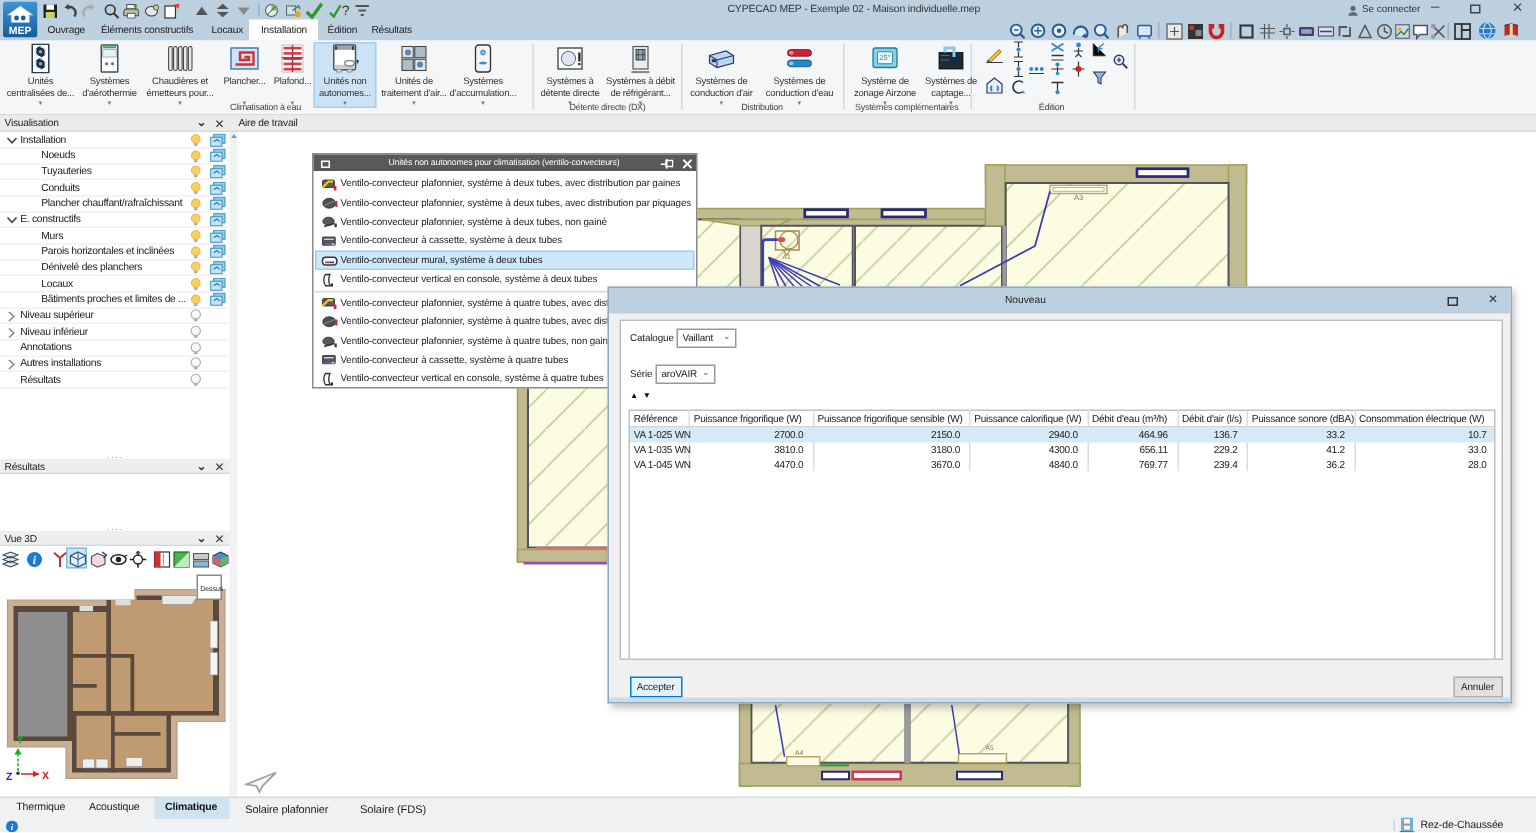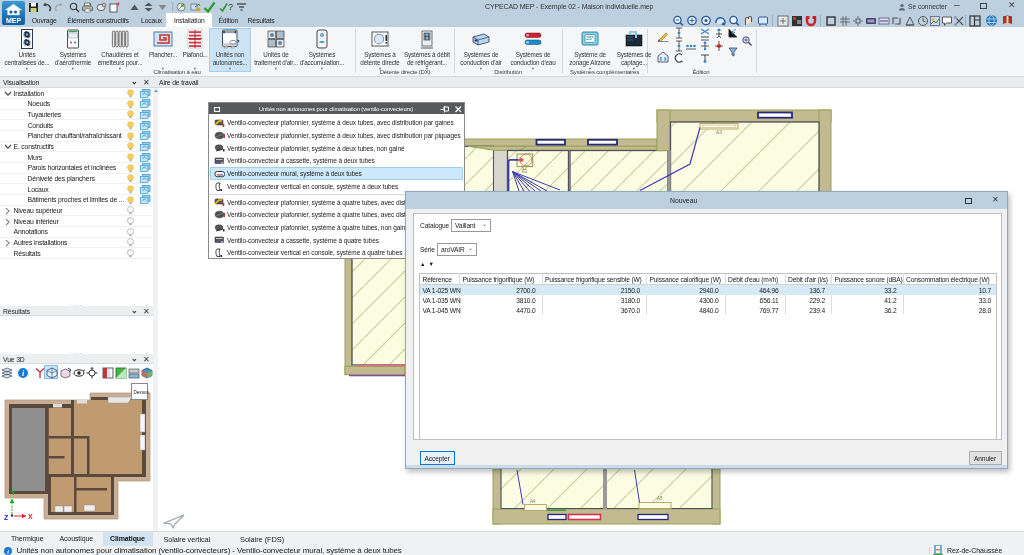--- a/index.html
+++ b/index.html
@@ -782,28 +782,27 @@
 </svg>
 
 <div class="abs" style="left:131px;top:383px;width:17px;height:17px;background:#fff;border:1px solid #888;"></div>
 <div class="tx" style="left:133.5px;top:389.5px;font-size:4.6px;color:#222;">Dessus</div>
 
 <div class="abs" style="left:0;top:531px;width:1024px;height:15px;background:#f0f1f2;border-top:1px solid #d8dade;"></div>
 <div class="abs" style="left:103px;top:532px;width:50px;height:14px;background:#cfe3f1;"></div>
 <div class="tx" style="left:10.9px;top:535px;font-size:7px;letter-spacing:-0.1px;color:#222;">Thermique</div>
 <div class="tx" style="left:59.4px;top:535px;font-size:7px;letter-spacing:-0.1px;color:#222;">Acoustique</div>
 <div class="tx" style="left:110px;top:535px;font-size:7px;letter-spacing:-0.1px;color:#111;font-weight:bold;">Climatique</div>
-<div class="tx" style="left:163.5px;top:534.5px;font-size:7.3px;letter-spacing:-0.08px;color:#222;">Solaire vertical</div>
+<div class="tx" style="left:163.5px;top:534.5px;font-size:7.3px;letter-spacing:-0.08px;color:#222;">Solaire plafonnier</div>
 <div class="tx" style="left:240px;top:534.5px;font-size:7.4px;letter-spacing:-0.05px;color:#222;">Solaire (FDS)</div>
 <div class="abs" style="left:0;top:546px;width:1024px;height:9px;background:#f0f1f2;"></div>
 <svg class="abs" style="left:4px;top:546.5px" width="8" height="8">
       <circle cx="4" cy="4" r="4" fill="#1a7ad4"></circle>
       <text x="4" y="6.5" font-size="6" fill="#fff" text-anchor="middle" font-family="Liberation Serif" font-style="italic" font-weight="bold">i</text>
     </svg>
-<div class="tx" style="left:16.5px;top:546px;font-size:8px;letter-spacing:-0.12px;color:#222;">Unités non autonomes pour climatisation (ventilo-convecteurs) - Ventilo-convecteur mural, système à deux tubes</div>
 <div class="abs" style="left:929px;top:547px;width:1px;height:7px;background:#d0d2d4;"></div>
 <svg class="abs" style="left:933px;top:545px" width="10" height="10" viewBox="0 0 10 10">
       <rect x="1" y="0" width="8" height="9" fill="#6ab0d8"></rect>
       <rect x="3" y="1" width="4" height="7" fill="#fdf6ee"></rect>
       <rect x="3" y="4" width="4" height="1.4" fill="#e08050"></rect>
       <rect x="0" y="9" width="10" height="1" fill="#3a9a3a"></rect>
     </svg>
 <div class="tx" style="left:947px;top:546.5px;font-size:7px;letter-spacing:-0.08px;color:#222;">Rez-de-Chaussée</div>
 
 <svg class="abs" style="left:163px;top:514px" width="24" height="16" viewBox="0 0 24 16">

